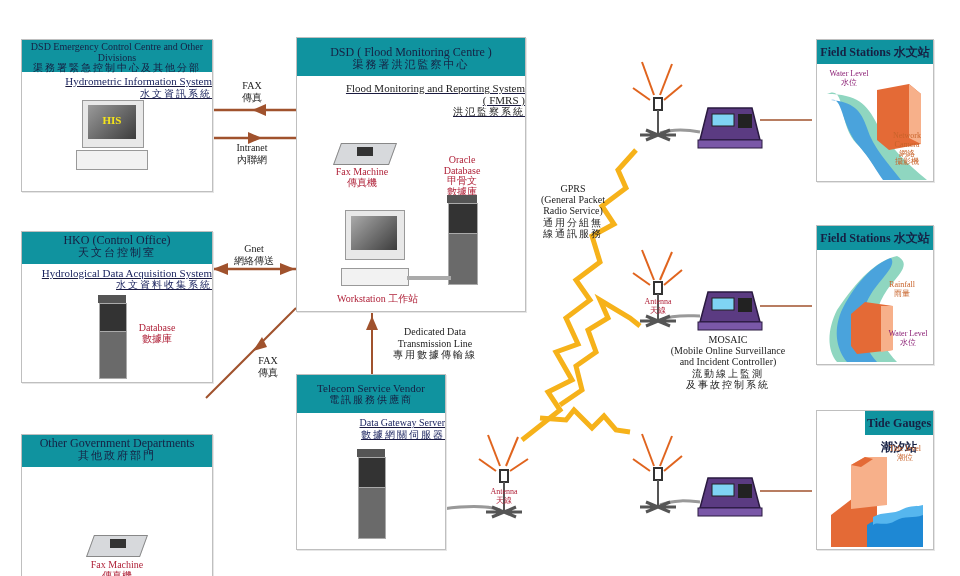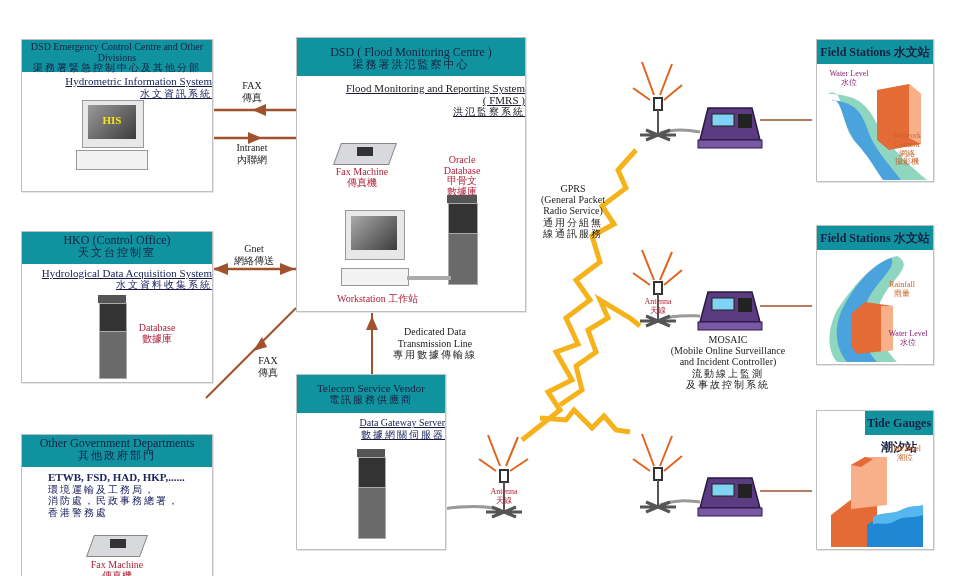--- a/index.html
+++ b/index.html
@@ -162,26 +162,20 @@
 <div class="abs center t10 dark" style="left:250px;top:355px;width:36px;">
   <div>FAX</div>
   <div>傳真</div>
 </div>
 
 <div class="box" style="left:21px;top:390px;width:190px;height:150px;margin-top:44px;">
   <div class="box-head" style="height:30px;padding-top:2px;">
     <div class="t12">Other Government Departments</div>
     <div class="t11 ls">其他政府部門</div>
   </div>
-  <div style="padding:4px 0 0 26px;line-height:1.15;" class="navy">
-    <div class="t11" style="font-weight:bold;">ETWB, FSD, HAD, HKP,......</div>
-    <div class="t10 ls">環境運輸及工務局，</div>
-    <div class="t10 ls">消防處，民政事務總署，</div>
-    <div class="t10 ls">香港警務處</div>
-  </div>
   <div class="abs" style="left:64px;top:94px;width:60px;height:30px;">
     <div style="position:absolute;left:4px;top:6px;width:52px;height:20px;background:#d7d9dc;border:1px solid #888;transform:skewX(-20deg);"></div>
     <div style="position:absolute;left:24px;top:10px;width:16px;height:9px;background:#333;"></div>
   </div>
   <div class="abs center t9 lbl-red" style="left:60px;top:124px;width:70px;line-height:1.1;">
     <div>Fax Machine</div>
     <div>傳真機</div>
   </div>
 </div>
 

